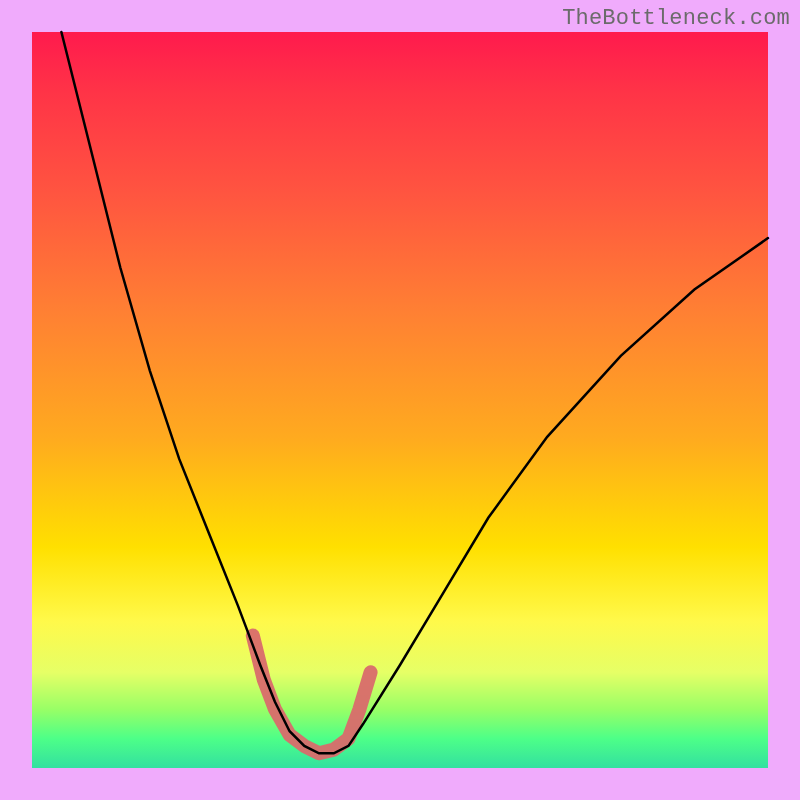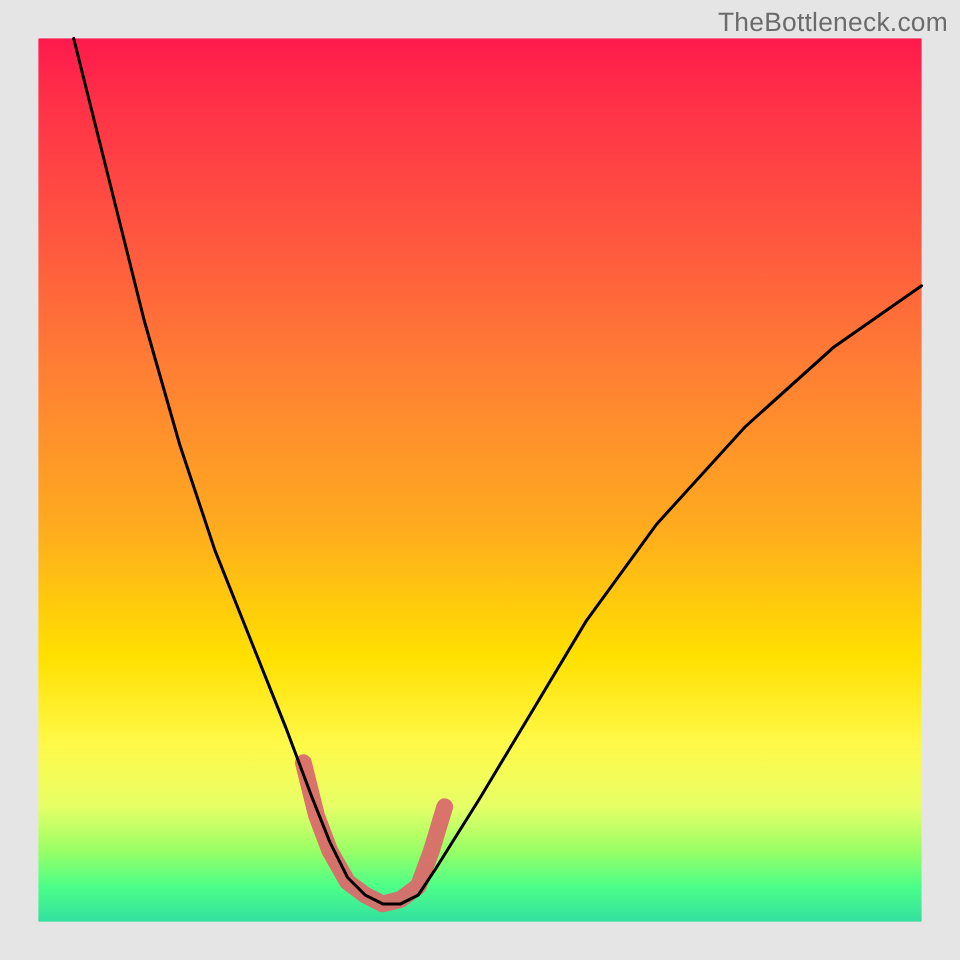--- a/index.html
+++ b/index.html
@@ -8,21 +8,22 @@
     width: 800px;
     height: 800px;
     background: #000;
     overflow: hidden;
     font-family: Arial, Helvetica, sans-serif;
   }
   .frame {
     position: relative;
     width: 800px;
     height: 800px;
-    background: #e5e5e5;
+    background: #f0abfc;
+    font-family: Liberation Mono, monospace;
   }
   .plot-area {
     position: absolute;
     left: 32px;
     top: 32px;
     width: 736px;
     height: 736px;
     
     background: linear-gradient(
       to bottom,

